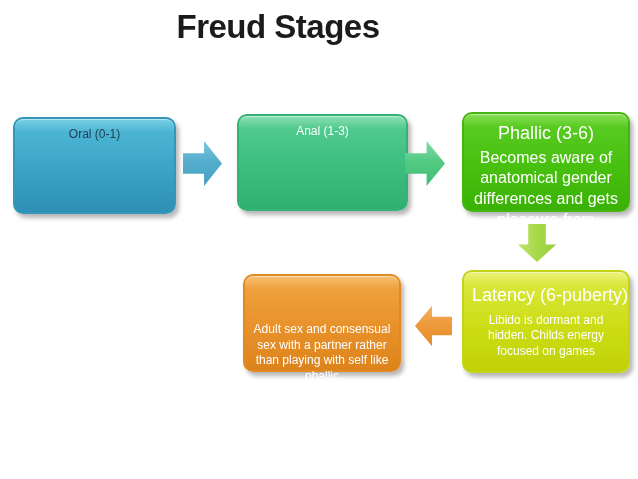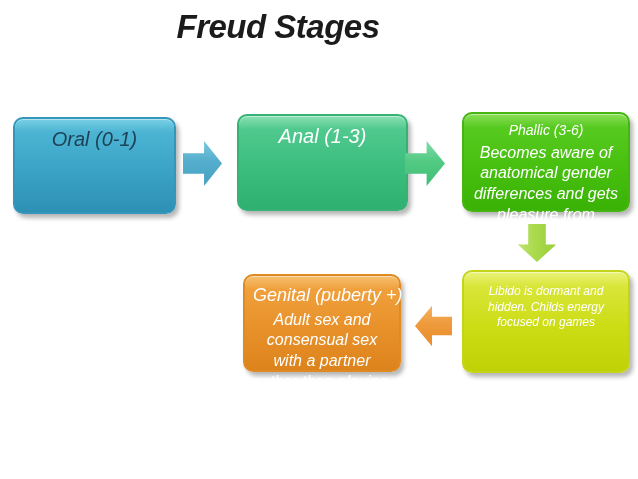--- a/index.html
+++ b/index.html
@@ -3,21 +3,20 @@
 <meta charset="utf-8">
 <style>
   html, body { margin: 0; padding: 0; background: #ffffff; }
   .slide {
     position: relative;
     width: 638px;
     height: 479px;
     background: #ffffff;
     overflow: hidden;
     font-family: "Liberation Sans", sans-serif;
-    font-style: italic;
   }
 
   .slide-title {
     position: absolute;
     left: 140px;
     top: 8px;
     width: 276px;
     margin: 0;
     text-align: center;
     font-size: 33px;
@@ -28,21 +27,21 @@
 
   .stage-box {
     position: absolute;
     box-sizing: border-box;
     border-radius: 10px;
     text-align: center;
     padding: 6px 8px 4px 8px;
     box-shadow: 3px 4px 4px rgba(95,95,95,0.45), inset 0 1px 0 rgba(255,255,255,0.45);
   }
   .stage-heading {
-    font-size: 20px;
+    font-size: 12px;
     line-height: 1.25;
     margin: 2px 0 3px 0;
     white-space: nowrap;
   }
   .stage-body {
     font-size: 13px;
     line-height: 1.3;
   }
 
   
@@ -59,42 +58,42 @@
     border: 2px solid #37b175;
     color: #ffffff;
   }
   
   .box-phallic {
     left: 462px; top: 112px; width: 168px; height: 100px;
     background: linear-gradient(180deg, #8bdf58 0%, #57ca20 14%, #47c00f 55%, #39b205 100%);
     border: 2px solid #46b512;
     color: #ffffff;
   }
-  .box-phallic .stage-heading { font-size: 14px; }
+  .box-phallic .stage-heading { font-size: 18px; }
   .box-phallic .stage-body { font-size: 16px; }
 
   
   .box-latency {
     left: 462px; top: 270px; width: 168px; height: 103px;
     background: linear-gradient(180deg, #ecf37c 0%, #d9e63a 14%, #ccdd15 55%, #c0d206 100%);
     border: 2px solid #c4d418;
     color: #ffffff;
   }
   .box-latency .stage-heading { font-size: 18px; margin-top: 6px; }
   .box-latency .stage-body { font-size: 12px; margin-top: 6px; }
 
   
   .box-genital {
     left: 243px; top: 274px; width: 158px; height: 98px;
     background: linear-gradient(180deg, #f7c071 0%, #efa03c 14%, #e8912a 55%, #dd831c 100%);
     border: 2px solid #e08a24;
     color: #ffffff;
   }
   .box-genital .stage-heading { font-size: 18px; }
-  .box-genital .stage-body { font-size: 16px; }
+  .box-genital .stage-body { font-size: 12px; margin-top: 40px; }
 
   .arrow {
     position: absolute;
     filter: drop-shadow(1px 2px 1px rgba(0,0,0,0.2));
   }
   .arrow-right {
     clip-path: polygon(0% 28%, 54% 28%, 54% 2%, 100% 50%, 54% 98%, 54% 72%, 0% 72%);
   }
   .arrow-down {
     clip-path: polygon(28% 0%, 72% 0%, 72% 54%, 98% 54%, 50% 100%, 2% 54%, 28% 54%);
@@ -139,23 +138,23 @@
   <div class="arrow arrow-right arrow-green"></div>
 
   <div class="stage-box box-phallic">
     <div class="stage-heading">Phallic (3-6)</div>
     <div class="stage-body">Becomes aware of anatomical gender differences and gets pleasure from genitals</div>
   </div>
 
   <div class="arrow arrow-down arrow-lightgreen"></div>
 
   <div class="stage-box box-latency">
+    <div class="stage-heading">Latency (6-puberty)</div>
     <div class="stage-body">Libido is dormant and hidden. Childs energy focused on games</div>
   </div>
 
   <div class="arrow arrow-left arrow-orange"></div>
 
   <div class="stage-box box-genital">
-    <div class="stage-heading">Genital (puberty +)</div>
     <div class="stage-body">Adult sex and consensual sex with a partner rather than playing with self like phallic</div>
   </div>
 
 </div>
 
 </body></html>

